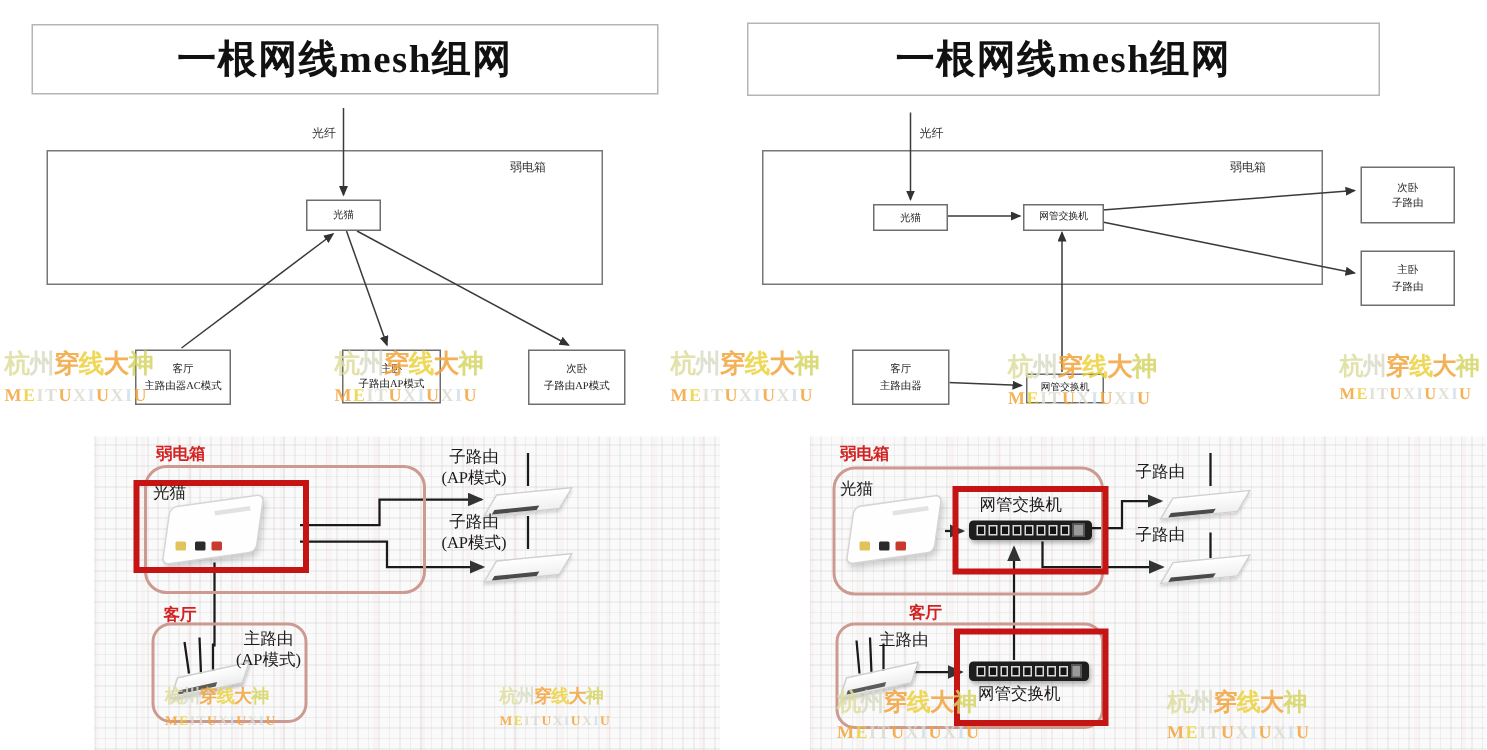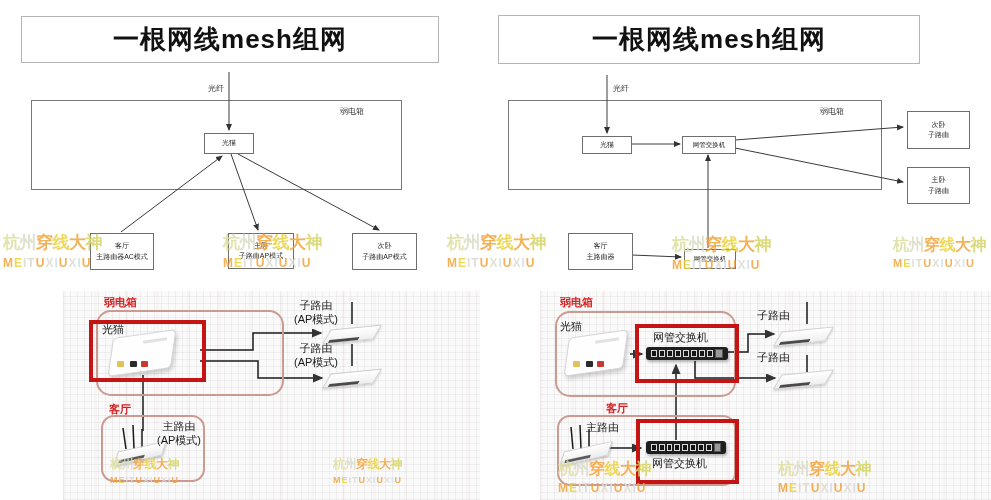--- a/index.html
+++ b/index.html
@@ -1,17 +1,17 @@
 <!DOCTYPE html>
 <html><head>
 <meta charset="utf-8">
 <style>
   html,body{margin:0;padding:0;background:#fff;}
   #stage{position:relative;width:991px;height:500px;background:#fff;overflow:hidden;
-         font-family:Liberation Sans, sans-serif;}
+         font-family:Liberation Serif, serif;}
   
   .title-box{position:absolute;border:1px solid #b5b5b5;background:#fff;z-index:6;
              display:flex;align-items:center;justify-content:center;}
   .title-box span{font-size:26px;font-weight:700;color:#111;letter-spacing:1px;}
   
   .enc-box{position:absolute;border:1px solid #777;background:#fff;z-index:1;}
   .enc-label{position:absolute;font-size:8px;color:#333;z-index:3;}
   .nbox{position:absolute;border:1px solid #6e6e6e;background:#fff;z-index:3;
         display:flex;flex-direction:column;align-items:center;justify-content:center;line-height:1.45;}
   .nbox span{font-size:7px;color:#222;white-space:nowrap;}

